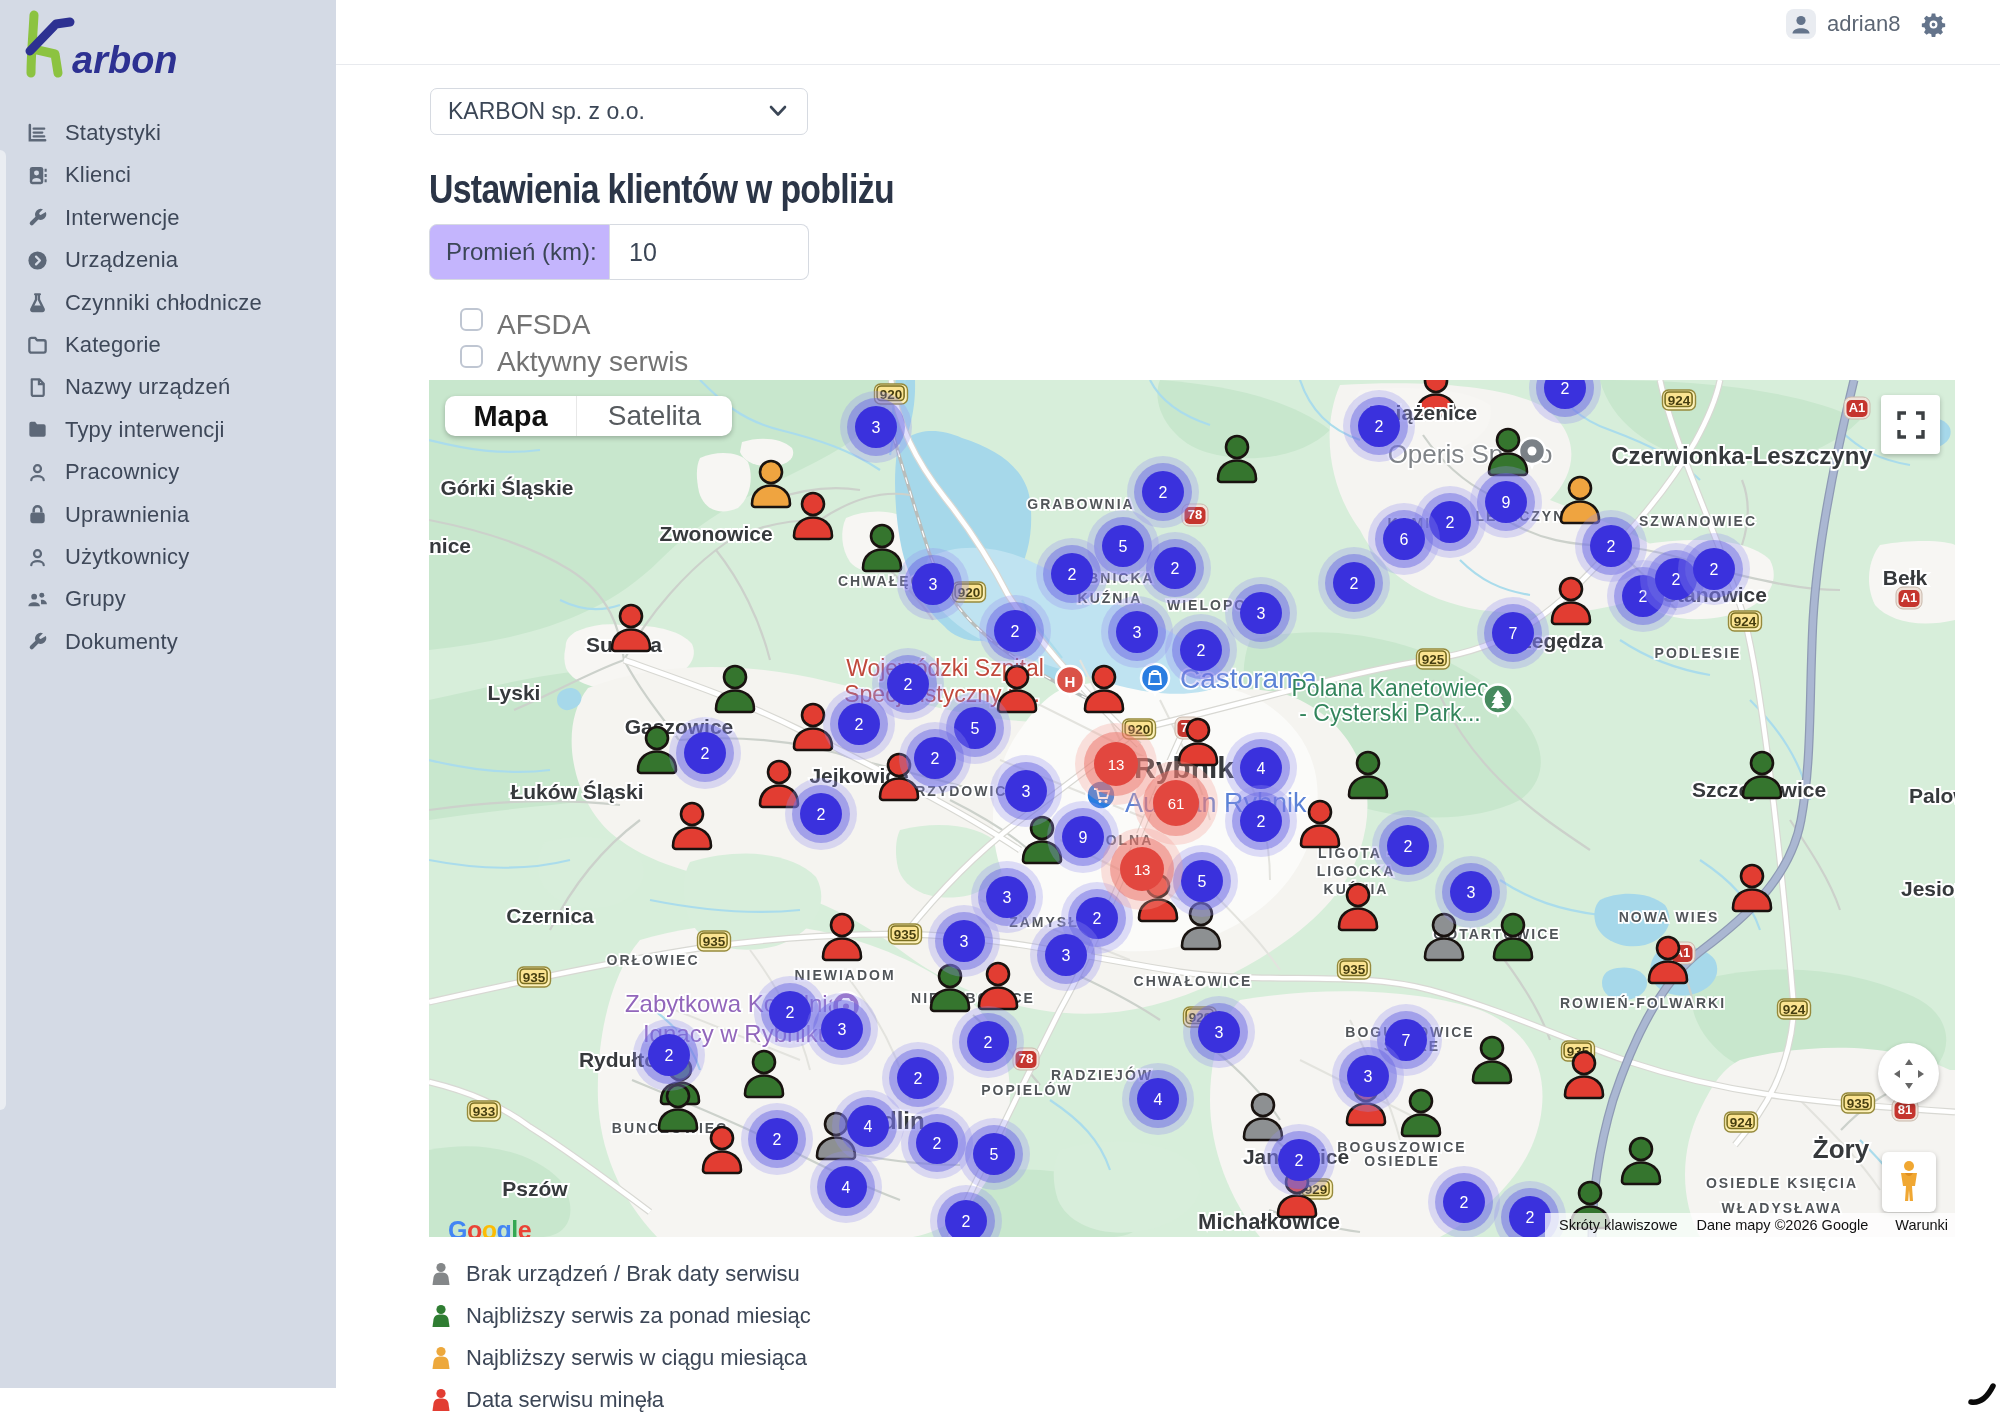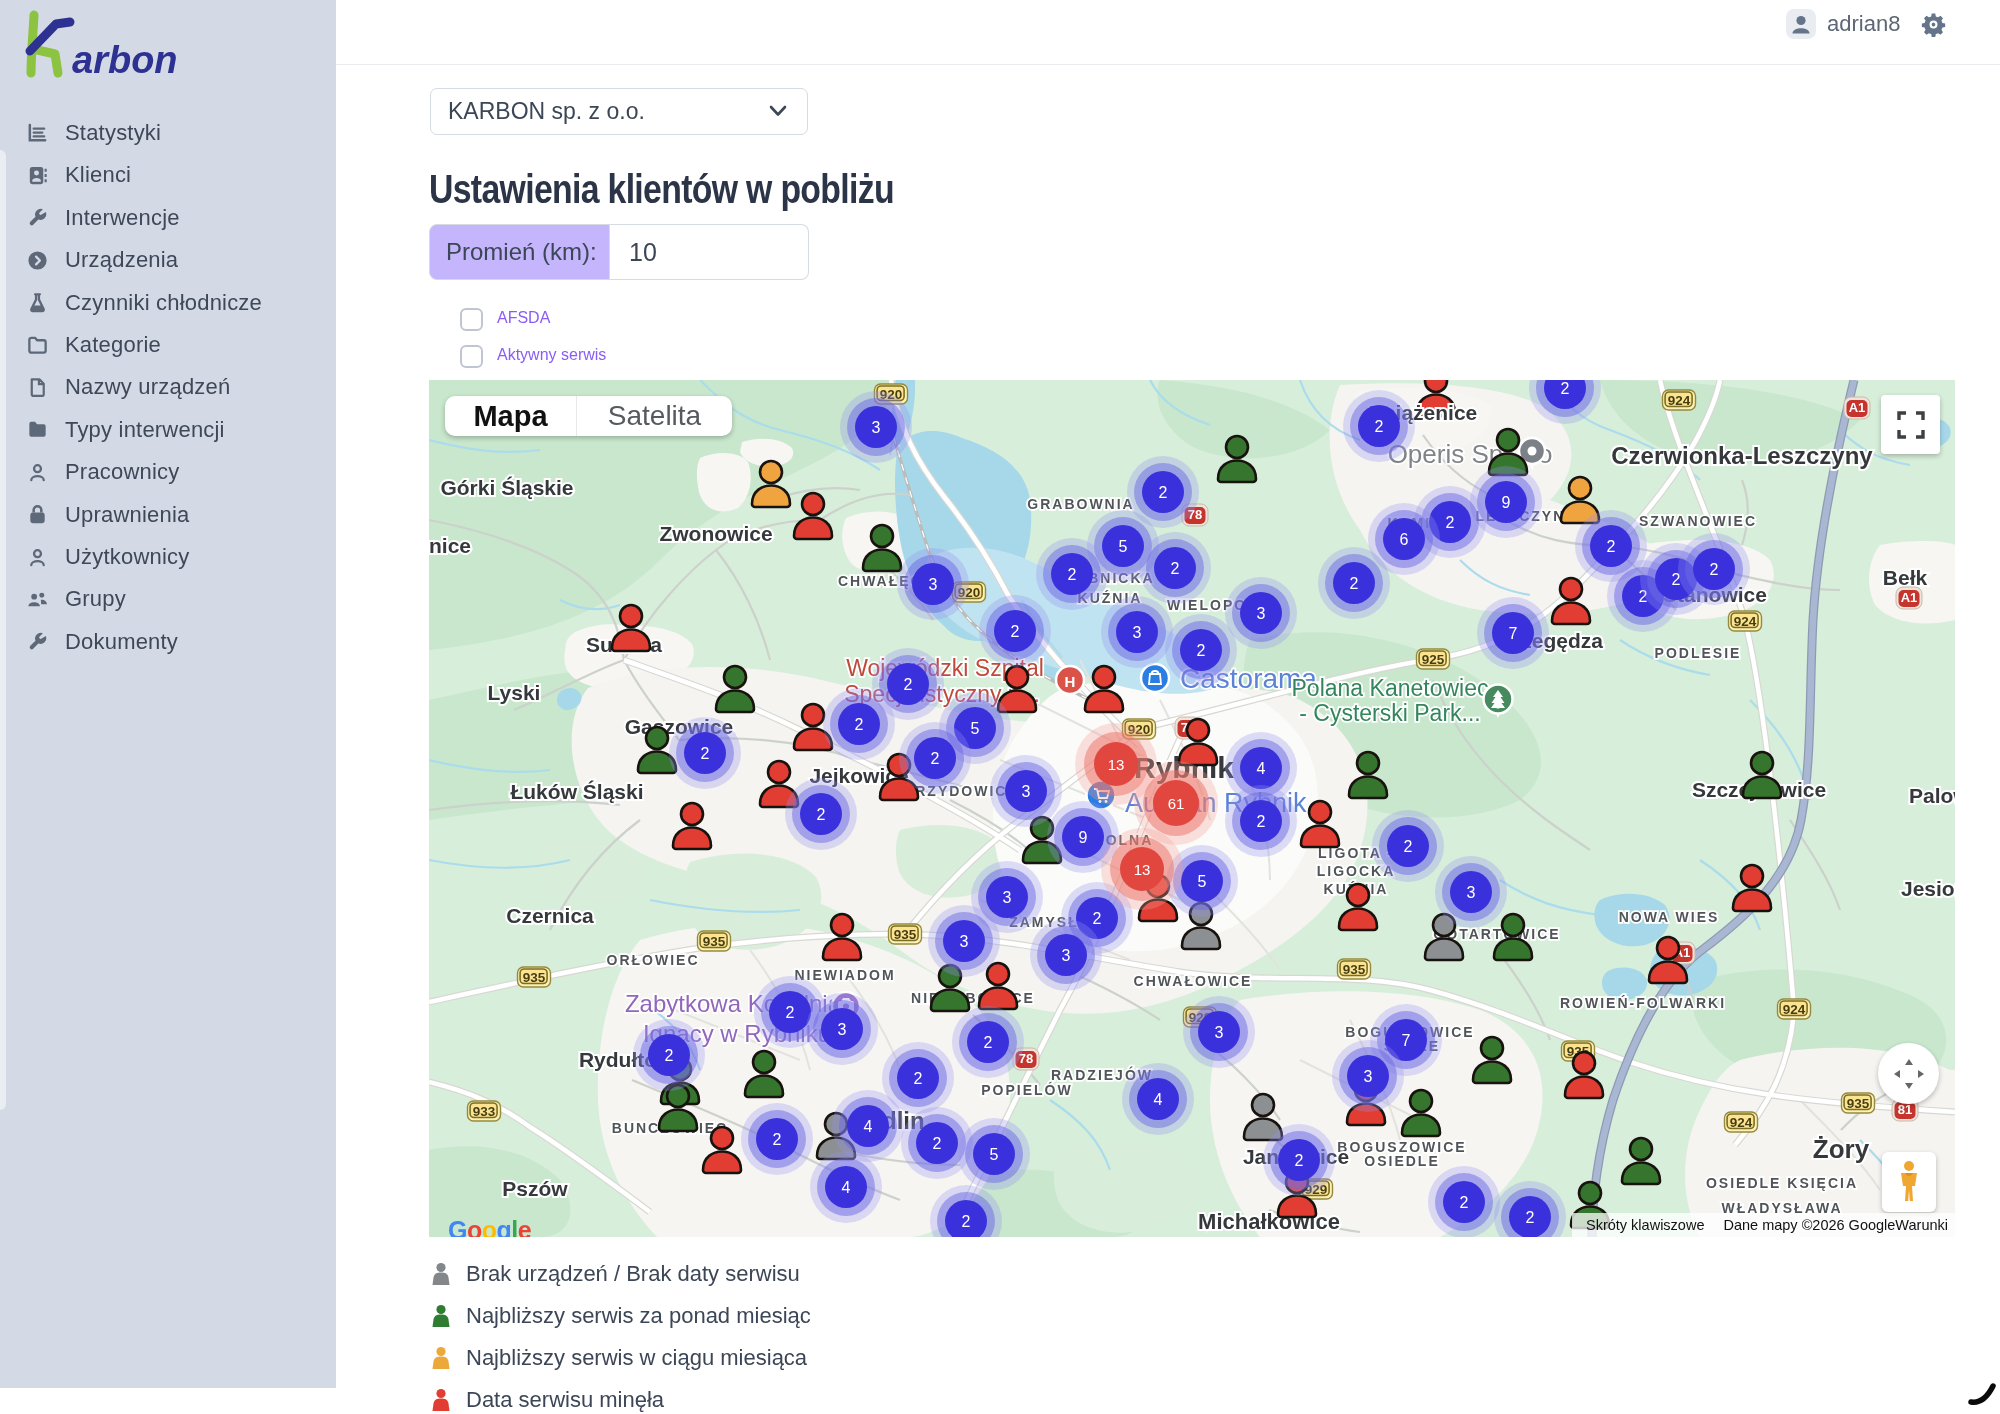--- a/index.html
+++ b/index.html
@@ -13,31 +13,31 @@
 .avatar{position:absolute;left:1786px;top:9px;width:30px;height:30px;background:#e9ecf1;border-radius:8px}
 .uname{position:absolute;left:1827px;top:11px;font-size:22px;color:#5c6674}
 .gear{position:absolute;left:1921px;top:12px}
 .selbox{position:absolute;left:430px;top:88px;width:378px;height:47px;border:1px solid #d6dae1;border-radius:7px;background:#fff;display:flex;align-items:center;padding-left:17px;font-size:23px;color:#3b4656}
 .selbox svg{position:absolute;right:20px;top:16px}
 h1{position:absolute;left:429px;top:167px;font-size:40px;letter-spacing:-0.8px;color:#2b3547;font-weight:bold;transform:scaleX(0.845);transform-origin:left;white-space:nowrap}
 .grp{position:absolute;left:429px;top:224px;height:56px;display:flex}
 .grp .lab{width:181px;border:1px solid #d6dae1;border-radius:8px 0 0 8px;background:#c4b5fd;display:flex;align-items:center;padding-left:16px;font-size:24px;color:#3b4656;white-space:nowrap}
 .grp .val{width:199px;border:1px solid #d6dae1;border-left:none;border-radius:0 8px 8px 0;background:#fff;display:flex;align-items:center;padding-left:19px;font-size:25px;color:#3b4656}
 .cb{position:absolute;left:460px;width:23px;height:23px;border:2px solid #bfc6d2;border-radius:6px;background:#fff}
-.cblab{position:absolute;left:497px;font-size:16px;color:#8b5cf6}
+.cblab{position:absolute;left:497px;font-size:28px;color:#737373}
 .map{position:absolute;left:429px;top:380px;width:1526px;height:857px;overflow:hidden;background:#d7eeda}
 .mapctl{position:absolute;left:16px;top:16px;width:287px;height:40px;background:#fff;border-radius:10px;box-shadow:0 2px 5px rgba(0,0,0,0.25);display:flex;z-index:5}
 .mapctl .t1{width:132px;display:flex;align-items:center;justify-content:center;font-size:29px;font-weight:bold;color:#111;border-right:1px solid #e8e8e8}
 .mapctl .t2{width:155px;display:flex;align-items:center;justify-content:center;font-size:28px;color:#565a5e}
 .fsbtn{position:absolute;left:1452px;top:15px;width:59px;height:59px;background:#fff;border-radius:4px;box-shadow:0 2px 5px rgba(0,0,0,0.25);z-index:5;display:flex;align-items:center;justify-content:center}
 .panc{position:absolute;left:1449px;top:663px;width:61px;height:61px;background:#fff;border-radius:50%;box-shadow:0 2px 5px rgba(0,0,0,0.25);z-index:5;display:flex;align-items:center;justify-content:center}
 .pegman{position:absolute;left:1453px;top:772px;width:54px;height:60px;background:#fff;border-radius:6px;box-shadow:0 2px 5px rgba(0,0,0,0.25);z-index:5;display:flex;align-items:center;justify-content:center}
 .gglogo{position:absolute;left:19px;top:836px;z-index:5;font-size:25px;font-weight:bold;letter-spacing:-0.5px}
 .attr{position:absolute;right:0;bottom:0;height:24px;background:rgba(255,255,255,0.75);z-index:5;font-size:14.5px;color:#111;display:flex;align-items:center;padding-right:7px}
-.attr .s1{margin-left:14px}.attr .s2{margin-left:19px}.attr .s3{}
+.attr .s1{margin-left:14px}.attr .s2{margin-left:19px}.attr .s3{margin-left:27px}
 .leg{position:absolute;left:430px;display:flex;align-items:flex-start;height:30px}
 .leg svg{margin-right:14px}
 .leg span{font-size:22px;color:#3c4656}
 .blackarc{position:absolute;left:1960px;top:1375px}
 </style></head>
 <body>
 <div class="page">
 <div class="topbar"></div>
 <div class="sidebar">
 <div class="edge"></div>

